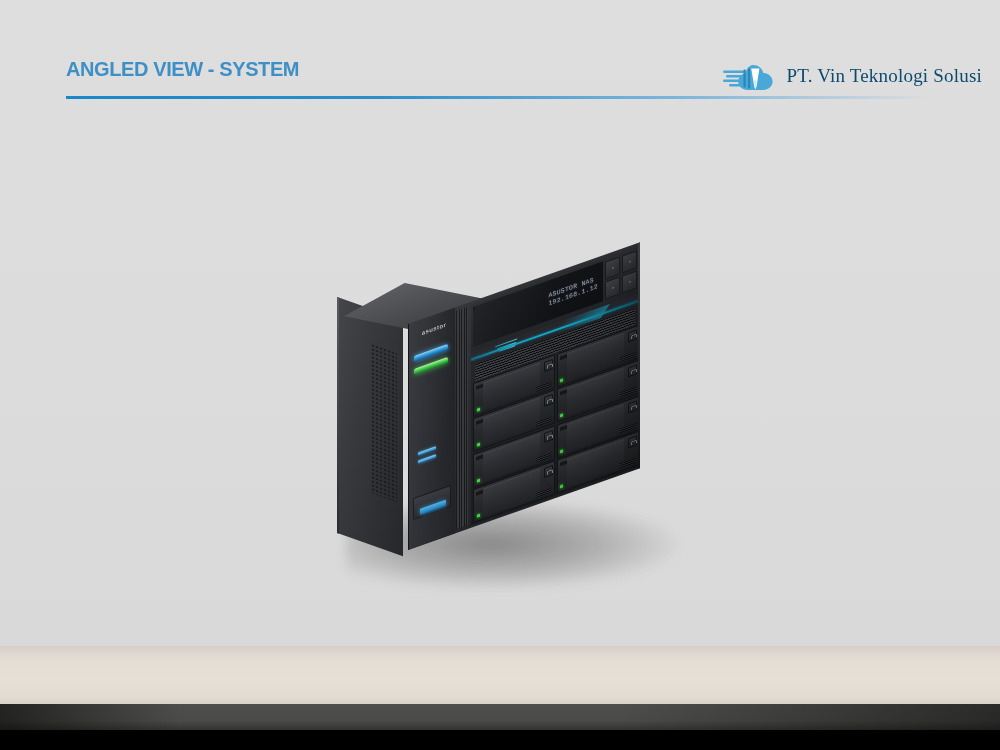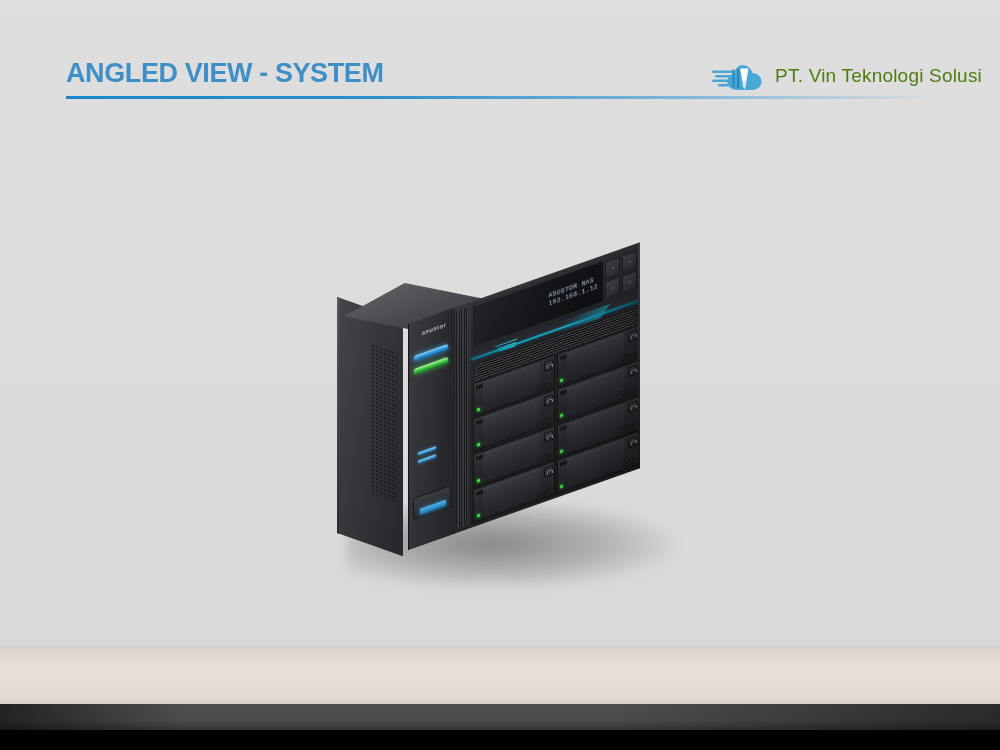--- a/index.html
+++ b/index.html
@@ -33,36 +33,36 @@
   }
   .bg-black {
     position:absolute; left:0; top:730px; width:1000px; height:20px;
     background:#000;
   }
 
   
   #header { position:absolute; left:0; top:0; width:1000px; height:110px; }
   #title {
     position:absolute; left:66px; top:58px;
-    font-size:27px; font-weight:bold; letter-spacing:-0.4px;
+    font-size:20px; font-weight:bold; letter-spacing:-0.4px;
     color:#3e8fc6;
     font-family:"Liberation Sans", sans-serif;
     white-space:nowrap;
   }
   #title-rule {
     position:absolute; left:66px; top:96px; width:866px; height:3px;
     background:linear-gradient(90deg,#1b87c8 0%, #2c8dc9 35%, #7fb7dc 72%, rgba(190,214,230,0) 100%);
   }
 
   
   #logo { position:absolute; right:18px; top:58px; height:36px; display:flex; align-items:center; }
   #logo-mark { width:62px; height:34px; position:relative; flex:0 0 auto; }
   #logo-text {
-    font-family:Liberation Sans, sans-serif;
-    font-size:19px; color:#4d7c0f; letter-spacing:.2px; white-space:nowrap;
+    font-family:Liberation Serif, serif;
+    font-size:19px; color:#0c4a6e; letter-spacing:.2px; white-space:nowrap;
     margin-left:1px;
   }
 
   
   #nas-wrap {
     position:absolute; left:330px; top:275px; width:360px; height:310px;
   }
   #nas-shadow{
     position:absolute; left:16px; top:228px; width:330px; height:86px;
     background:radial-gradient(ellipse at 44% 48%, rgba(40,40,40,.46) 0%, rgba(60,60,60,.26) 42%, rgba(90,90,90,0) 74%);

